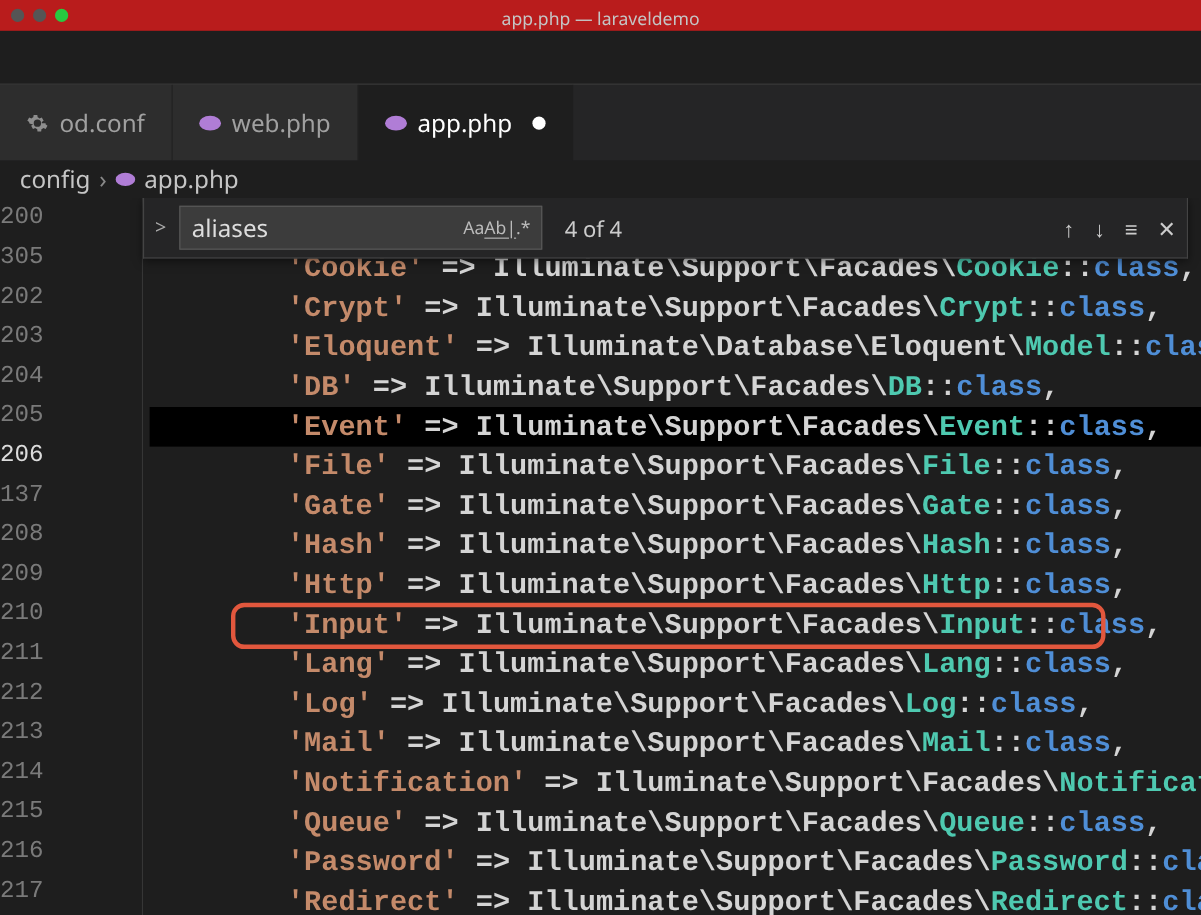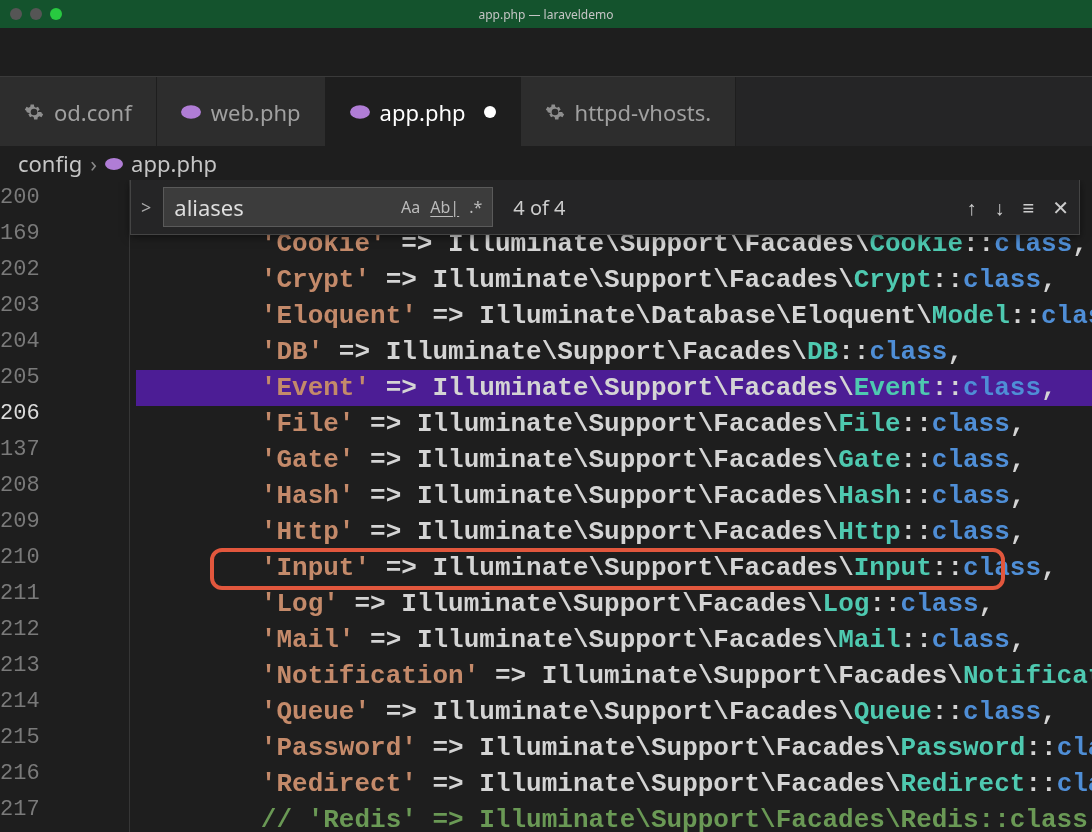--- a/index.html
+++ b/index.html
@@ -4,22 +4,22 @@
 <style>
   * { margin:0; padding:0; box-sizing:border-box; }
   body {
     font-family: Menlo, Monaco, "Courier New", monospace;
     background:#1e1e1e;
     color:#d4d4d4;
     width:1092px; height:832px; overflow:hidden;
     font-size:18px;
   }
   .titlebar {
-    height:28px; background:#14532d; display:flex; align-items:center; justify-content:center;
-    color:#c5c5c5; font-family:-apple-system,system-ui,sans-serif; font-size:12px;
+    height:28px; background:#b91c1c; display:flex; align-items:flex-end; justify-content:center;
+    color:#c5c5c5; font-family:-apple-system,system-ui,sans-serif; font-size:16px;
     position:relative;
   }
   .traffic { position:absolute; left:10px; top:8px; display:flex; gap:8px; }
   .dot { width:12px; height:12px; border-radius:50%; background:#555; }
   .dot.g { background:#28c940; }
   .tabbar {
     height:70px; background:#252526; display:flex; align-items:stretch; overflow:hidden;
     font-family:-apple-system,system-ui,sans-serif;
     border-top:1px solid #3a3a3a;
     margin-top:48px;
@@ -46,21 +46,21 @@
     color:#7a7a7a; font-size:22px; user-select:none;
   }
   .gutter .ln { height:36px; line-height:36px; }
   .gutter .ln.current { color:#dcdcdc; }
   .fold-rail { width:30px; background:#1e1e1e; border-right:1px solid #363636; }
   #code-body {
     flex:1; font-size:26px; line-height:36px; position:relative; padding-left:6px;
     background:#1e1e1e; overflow:hidden;font-weight:bold;
   }
   .cline { height:36px; white-space:pre; position:relative; }
-  .cline.hl { background:#4c1d95; }
+  .cline.hl { background:#000000; }
   .s-str { color:#c48a6a; }
   .s-pkg { color:#d4d4d4; }
   .s-cls { color:#4ec9b0; }
   .s-op  { color:#d4d4d4; }
   .s-dcol{ color:#d4d4d4; }
   .s-key { color:#4f8ed6; }
   .s-pun { color:#d4d4d4; }
   .s-cmt { color:#6a9955; }
   .box-mark {
     position:absolute; border:4px solid #e2573d; border-radius:12px;
@@ -76,21 +76,21 @@
   }
   .findw .exp { color:#aaa; cursor:pointer; font-size:18px; }
   .findw .q {
     flex:0 0 330px; background:#3c3c3c; border:1px solid #5a5a5a; height:40px;
     display:flex; align-items:center; justify-content:space-between; padding:16px 10px;
   }
   .findw .q input {
     background:transparent; border:none; color:#ddd; font-size:22px; width:170px; outline:none;
     font-family:-apple-system,system-ui,sans-serif;
   }
-  .findw .opts { display:flex; gap:10px; font-size:16px; color:#bbb; }
+  .findw .opts { display:flex; font-size:16px; color:#bbb; }
   .findw .opts span { cursor:pointer; }
   .findw .status { margin-left:8px; }
   .findw .nav { margin-left:auto; display:flex; gap:18px; align-items:center; }
   .findw .nav span { cursor:pointer; color:#ccc; }
   .watermark {
     position:absolute; right:6px; bottom:4px; font-size:14px; color:#9a9a9a;
     font-family:Liberation Mono, monospace;
   }
   .underline { text-decoration:underline; text-underline-offset:3px; }
 </style>
@@ -124,46 +124,38 @@
       <span>web.php</span>
     </div>
     <div class="tab active">
       <span class="ticon php">
         <svg width="22" height="16" viewBox="0 0 24 16">
           <ellipse cx="12" cy="8" rx="12" ry="8" fill="#b07dd6"></ellipse>
         </svg>
       </span>
       <span>app.php</span>
       <span class="unsaved"></span>
-    </div>
-    <div class="tab">
-      <span class="ticon gear">
-        <svg width="20" height="20" viewBox="0 0 24 24">
-          <path fill="#8e8e8e" d="M12 8a4 4 0 100 8 4 4 0 000-8zm9 4a7 7 0 01-.1 1.2l2.1 1.6-2 3.4-2.5-1a7 7 0 01-2 1.2l-.4 2.6h-4l-.4-2.6a7 7 0 01-2-1.2l-2.5 1-2-3.4 2.1-1.6A7.2 7.2 0 013 12c0-.4 0-.8.1-1.2L1 9.2l2-3.4 2.5 1c.6-.5 1.3-.9 2-1.2L7.9 3h4l.4 2.6c.7.3 1.4.7 2 1.2l2.5-1 2 3.4-2.1 1.6c.1.4.1.8.1 1.2z"></path>
-        </svg>
-      </span>
-      <span>httpd-vhosts.</span>
     </div>
   </div>
 
 <div class="breadcrumb">
   <span>config</span>
   <span class="chev">›</span>
   <span class="ticon php">
     <svg width="18" height="16" viewBox="0 0 24 16">
         <ellipse cx="12" cy="8" rx="12" ry="8"></ellipse>
       </svg>
   </span>
   <span>app.php</span>
 </div>
 
 <div class="editor">
   <div class="gutter" id="gutter">
       <div class="ln">200</div>
-      <div class="ln">169</div>
+      <div class="ln">305</div>
       <div class="ln">202</div>
       <div class="ln">203</div>
       <div class="ln">204</div>
       <div class="ln">205</div>
       <div class="ln current">206</div>
       <div class="ln">137</div>
       <div class="ln">208</div>
       <div class="ln">209</div>
       <div class="ln">210</div>
       <div class="ln">211</div>
@@ -183,20 +175,21 @@
       <div class="cline">        <span class="s-str">'Cookie'</span> <span class="s-op">=&gt;</span> <span class="s-pkg">Illuminate\Support\Facades\</span><span class="s-cls">Cookie</span><span class="s-dcol">::</span><span class="s-key">class</span><span class="s-pun">,</span></div>
       <div class="cline">        <span class="s-str">'Crypt'</span> <span class="s-op">=&gt;</span> <span class="s-pkg">Illuminate\Support\Facades\</span><span class="s-cls">Crypt</span><span class="s-dcol">::</span><span class="s-key">class</span><span class="s-pun">,</span></div>
       <div class="cline">        <span class="s-str">'Eloquent'</span> <span class="s-op">=&gt;</span> <span class="s-pkg">Illuminate\Database\Eloquent\</span><span class="s-cls">Model</span><span class="s-dcol">::</span><span class="s-key">class</span><span class="s-pun">,</span></div>
       <div class="cline">        <span class="s-str">'DB'</span> <span class="s-op">=&gt;</span> <span class="s-pkg">Illuminate\Support\Facades\</span><span class="s-cls">DB</span><span class="s-dcol">::</span><span class="s-key">class</span><span class="s-pun">,</span></div>
       <div class="cline hl">        <span class="s-str">'Event'</span> <span class="s-op">=&gt;</span> <span class="s-pkg">Illuminate\Support\Facades\</span><span class="s-cls">Event</span><span class="s-dcol">::</span><span class="s-key">class</span><span class="s-pun">,</span></div>
       <div class="cline">        <span class="s-str">'File'</span> <span class="s-op">=&gt;</span> <span class="s-pkg">Illuminate\Support\Facades\</span><span class="s-cls">File</span><span class="s-dcol">::</span><span class="s-key">class</span><span class="s-pun">,</span></div>
       <div class="cline">        <span class="s-str">'Gate'</span> <span class="s-op">=&gt;</span> <span class="s-pkg">Illuminate\Support\Facades\</span><span class="s-cls">Gate</span><span class="s-dcol">::</span><span class="s-key">class</span><span class="s-pun">,</span></div>
       <div class="cline">        <span class="s-str">'Hash'</span> <span class="s-op">=&gt;</span> <span class="s-pkg">Illuminate\Support\Facades\</span><span class="s-cls">Hash</span><span class="s-dcol">::</span><span class="s-key">class</span><span class="s-pun">,</span></div>
       <div class="cline">        <span class="s-str">'Http'</span> <span class="s-op">=&gt;</span> <span class="s-pkg">Illuminate\Support\Facades\</span><span class="s-cls">Http</span><span class="s-dcol">::</span><span class="s-key">class</span><span class="s-pun">,</span></div>
       <div class="cline">        <span class="s-str">'Input'</span> <span class="s-op">=&gt;</span> <span class="s-pkg">Illuminate\Support\Facades\</span><span class="s-cls">Input</span><span class="s-dcol">::</span><span class="s-key">class</span><span class="s-pun">,</span></div>
+      <div class="cline">        <span class="s-str">'Lang'</span> <span class="s-op">=&gt;</span> <span class="s-pkg">Illuminate\Support\Facades\</span><span class="s-cls">Lang</span><span class="s-dcol">::</span><span class="s-key">class</span><span class="s-pun">,</span></div>
       <div class="cline">        <span class="s-str">'Log'</span> <span class="s-op">=&gt;</span> <span class="s-pkg">Illuminate\Support\Facades\</span><span class="s-cls">Log</span><span class="s-dcol">::</span><span class="s-key">class</span><span class="s-pun">,</span></div>
       <div class="cline">        <span class="s-str">'Mail'</span> <span class="s-op">=&gt;</span> <span class="s-pkg">Illuminate\Support\Facades\</span><span class="s-cls">Mail</span><span class="s-dcol">::</span><span class="s-key">class</span><span class="s-pun">,</span></div>
       <div class="cline">        <span class="s-str">'Notification'</span> <span class="s-op">=&gt;</span> <span class="s-pkg">Illuminate\Support\Facades\</span><span class="s-cls">Notification</span><span class="s-dcol">::</span></div>
       <div class="cline">        <span class="s-str">'Queue'</span> <span class="s-op">=&gt;</span> <span class="s-pkg">Illuminate\Support\Facades\</span><span class="s-cls">Queue</span><span class="s-dcol">::</span><span class="s-key">class</span><span class="s-pun">,</span></div>
       <div class="cline">        <span class="s-str">'Password'</span> <span class="s-op">=&gt;</span> <span class="s-pkg">Illuminate\Support\Facades\</span><span class="s-cls">Password</span><span class="s-dcol">::</span><span class="s-key">class</span><span class="s-pun">,</span></div>
       <div class="cline">        <span class="s-str">'Redirect'</span> <span class="s-op">=&gt;</span> <span class="s-pkg">Illuminate\Support\Facades\</span><span class="s-cls">Redirect</span><span class="s-dcol">::</span><span class="s-key">class</span><span class="s-pun">,</span></div>
       <div class="cline">        <span class="s-cmt">// 'Redis' =&gt; Illuminate\Support\Facades\Redis::class,</span></div>
       <div class="box-mark" style="top: 368px; left: 80px; width: 795px; height: 42px;"></div>
     </div>
 

